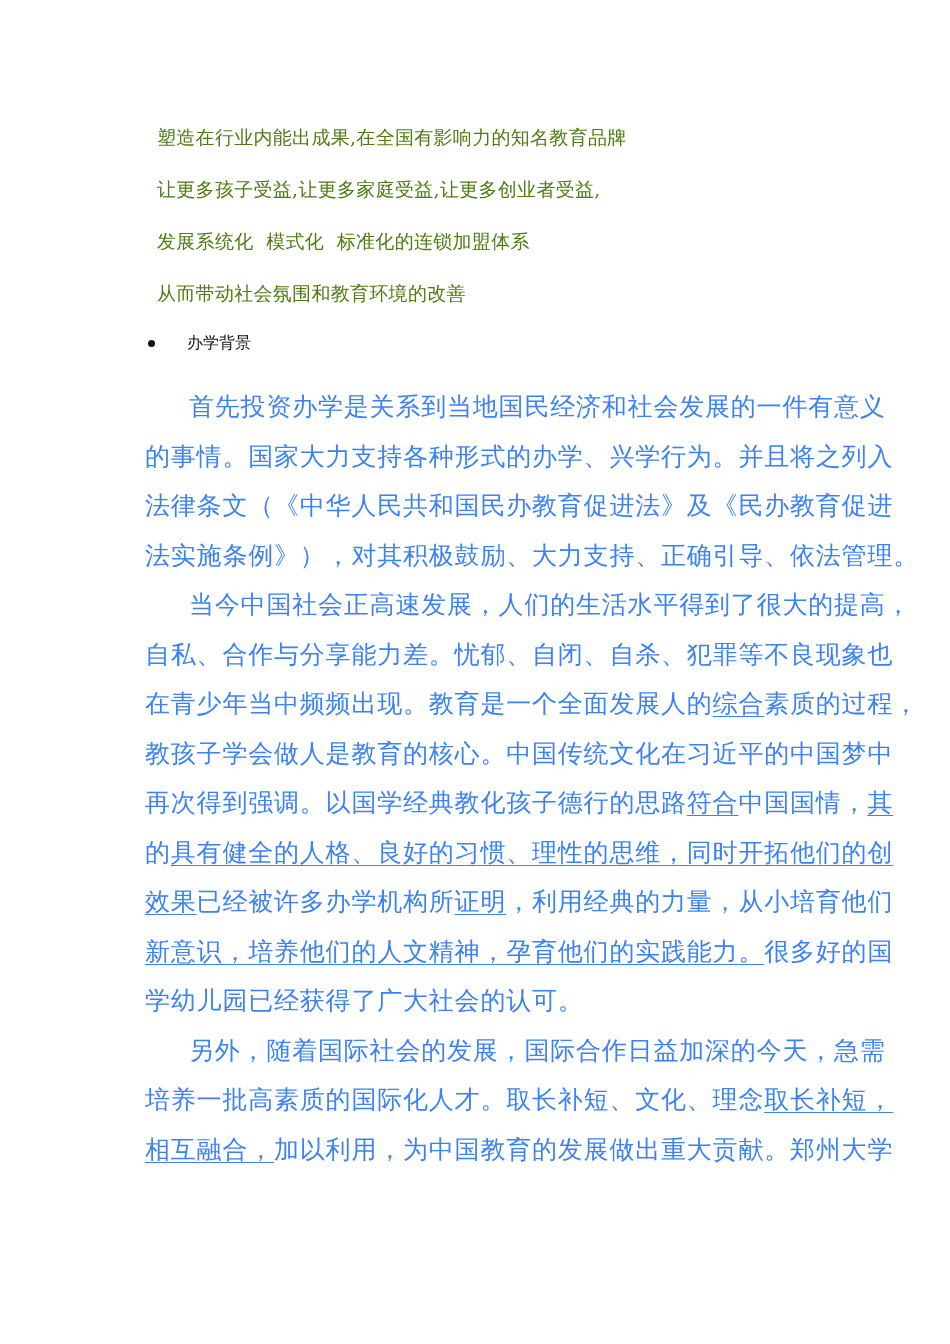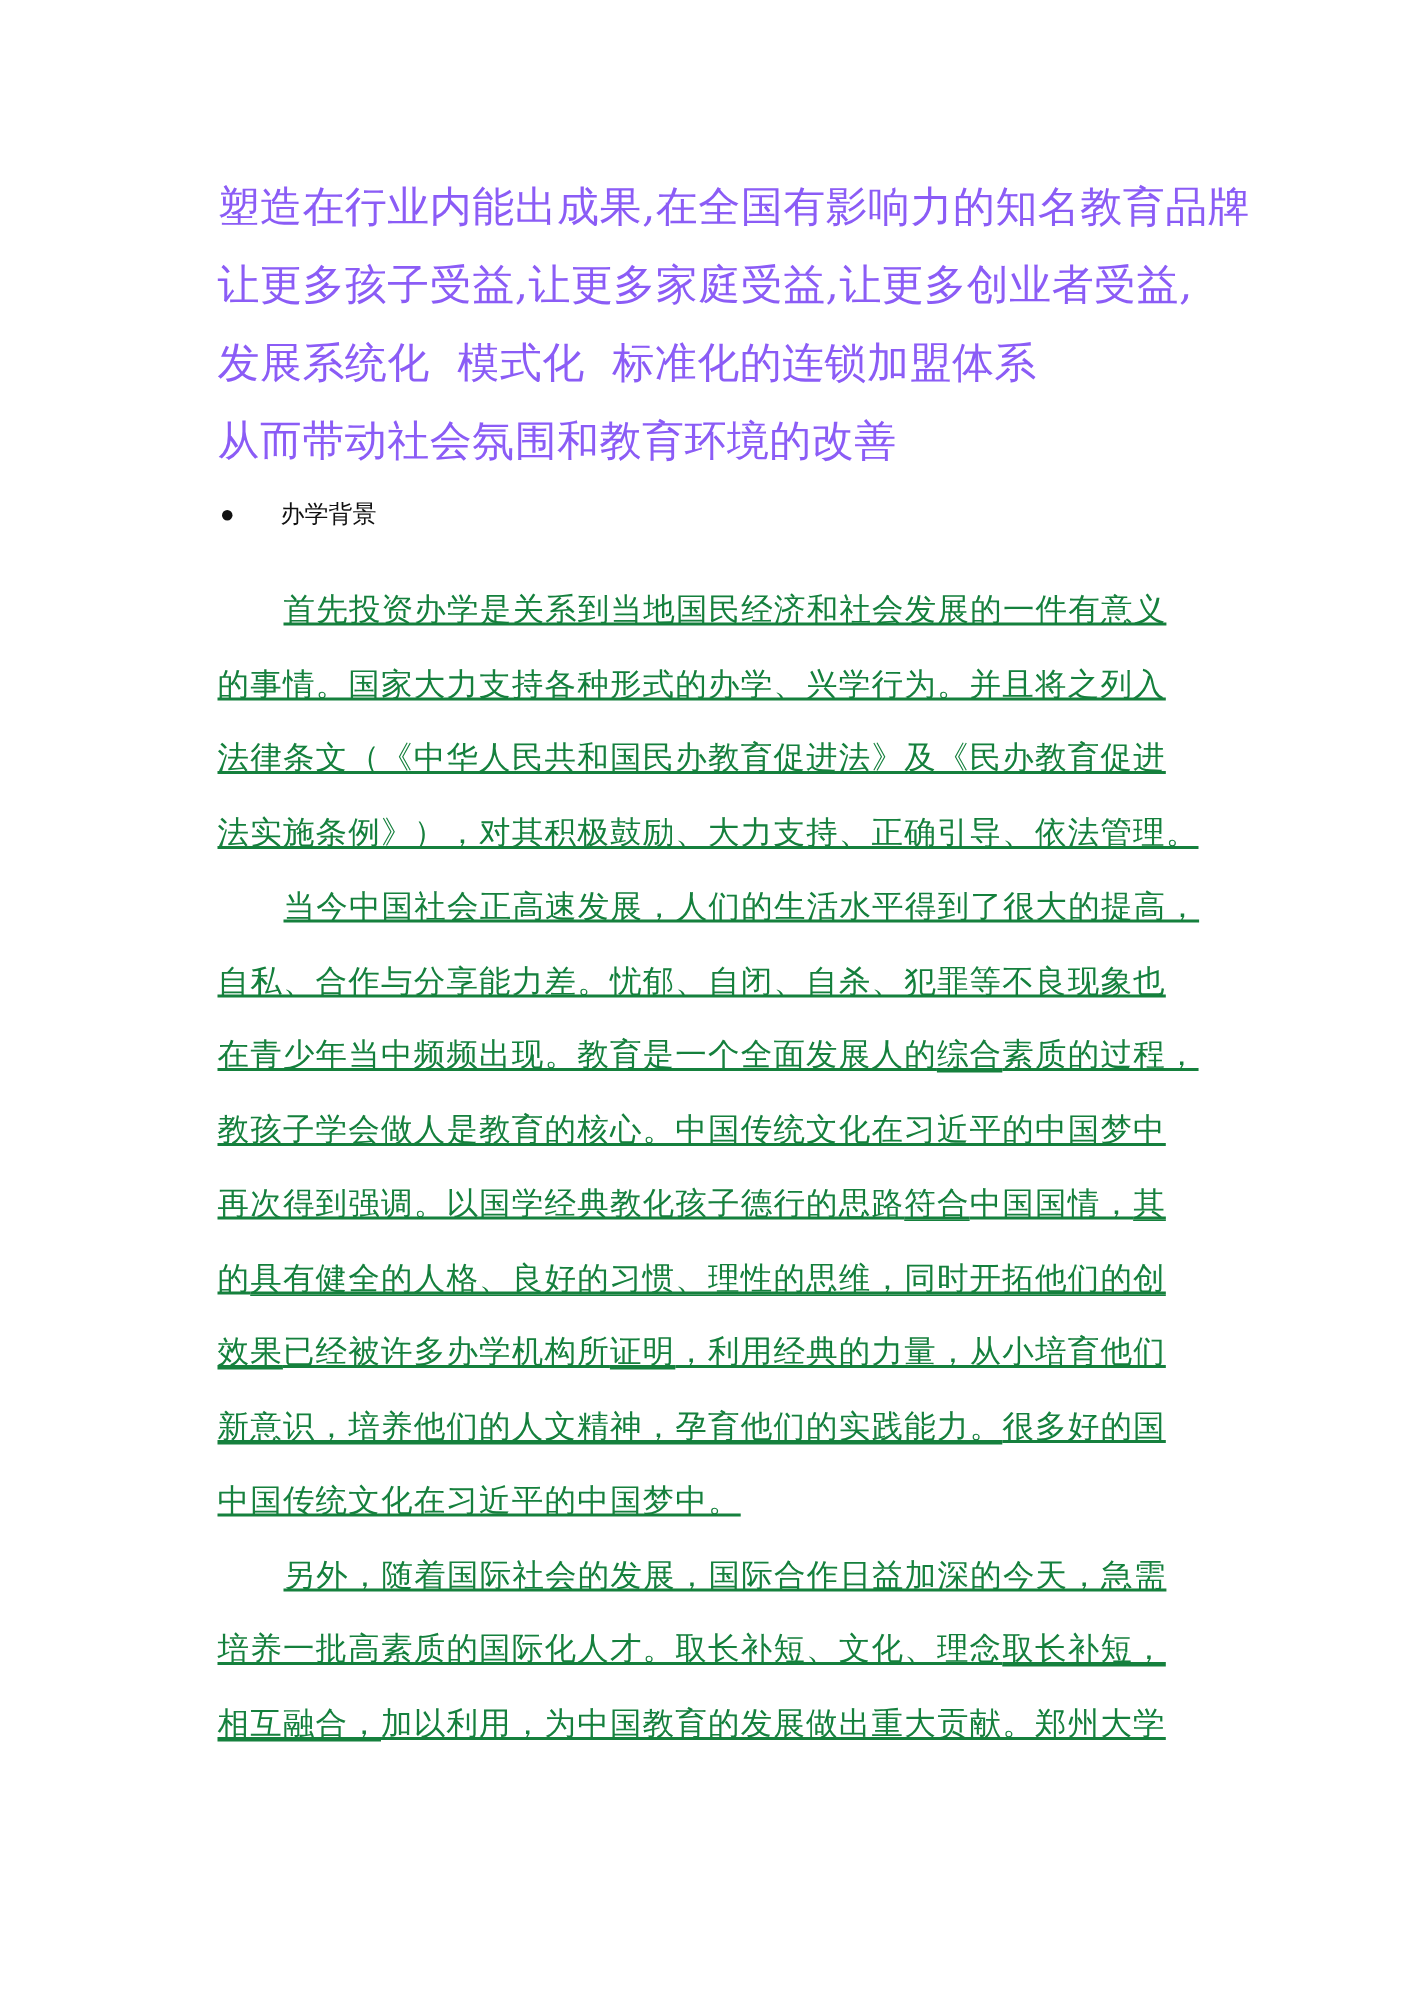--- a/index.html
+++ b/index.html
@@ -14,56 +14,56 @@
       overflow: hidden;
       font-family: "DejaVu Serif", "Liberation Serif", serif;
     }
     .page {
       position: absolute;
       left: 145px;
       top: 124px;
       width: 690px;
     }
     .red-line {
-      color: #8b5cf6;
-      font-size: 28px;
+      color: #4d7c0f;
+      font-size: 19px;
       height: 27px;
       line-height: 27px;
       margin-bottom: 25px;
       white-space: nowrap;
       letter-spacing: 0.3px;
+      margin-left: 12px;
     }
     .bullet-row {
       font-size: 16px;
       color: #111;
       height: 30px;
       line-height: 30px;
       margin-top: -4px;
       margin-bottom: 24px;
       display: flex;
       align-items: center;
     }
     .bullet-dot {
       width: 7px;
       height: 7px;
       border-radius: 50%;
       background: #111;
       margin-left: 3px;
       margin-right: 32px;
     }
     .para {
-      font-size: 21px;
-      color: #15803d;
+      font-size: 25px;
+      color: #3b82f6;
       line-height: 49.5px;
       text-align: justify;
       text-align-last: left;
       letter-spacing: 0.8px;
       margin: 0 0 0 0;
       word-break: break-all;
-      text-decoration: underline;
     }
     .para .line {
       display: block;
       white-space: nowrap;
       height: 49.5px;
     }
     .indent { padding-left: 44px; }
     u.ul {
       text-decoration: underline;
       text-underline-offset: 4px;
@@ -94,21 +94,21 @@
       </div>
       <div class="para">
         <span class="line indent"><span>当今中国社会正高速发展，人们的生活水平得到了很大的提高，</span></span>
         <span class="line"><span>自私、合作与分享能力差。忧郁、自闭、自杀、犯罪等不良现象也</span></span>
         <span class="line"><span>在青少年当中频频出现。教育是一个全面发展人的</span><u class="ul">综合</u><span>素质的过程，</span></span>
         <span class="line"><span>教孩子学会做人是教育的核心。中国传统文化在习近平的中国梦中</span></span>
         <span class="line"><span>再次得到强调。以国学经典教化孩子德行的思路</span><u class="ul">符合</u><span>中国国情，</span><u class="ul">其</u></span>
         <span class="line"><span>的</span><u class="ul">具有健全的人格、良好的习惯、理性的思维，同时开拓他们的创</u></span>
         <span class="line"><u class="ul">效果</u><span>已经被许多办学机构所</span><u class="ul">证明</u><span>，利用经典的力量，从小培育他们</span></span>
         <span class="line"><u class="ul">新意识，培养他们的人文精神，孕育他们的实践能力。</u><span>很多好的国</span></span>
-        <span class="line"><span>中国传统文化在习近平的中国梦中。</span></span>
+        <span class="line"><span>学幼儿园已经获得了广大社会的认可。</span></span>
       </div>
       <div class="para">
         <span class="line indent"><span>另外，随着国际社会的发展，国际合作日益加深的今天，急需</span></span>
         <span class="line"><span>培养一批高素质的国际化人才。取长补短、文化、理念</span><u class="ul">取长补短，</u></span>
         <span class="line"><u class="ul">相互融合，</u><span>加以利用，为中国教育的发展做出重大贡献。郑州大学</span></span>
       </div>
     </div>
 </div>
 
 </body></html>

